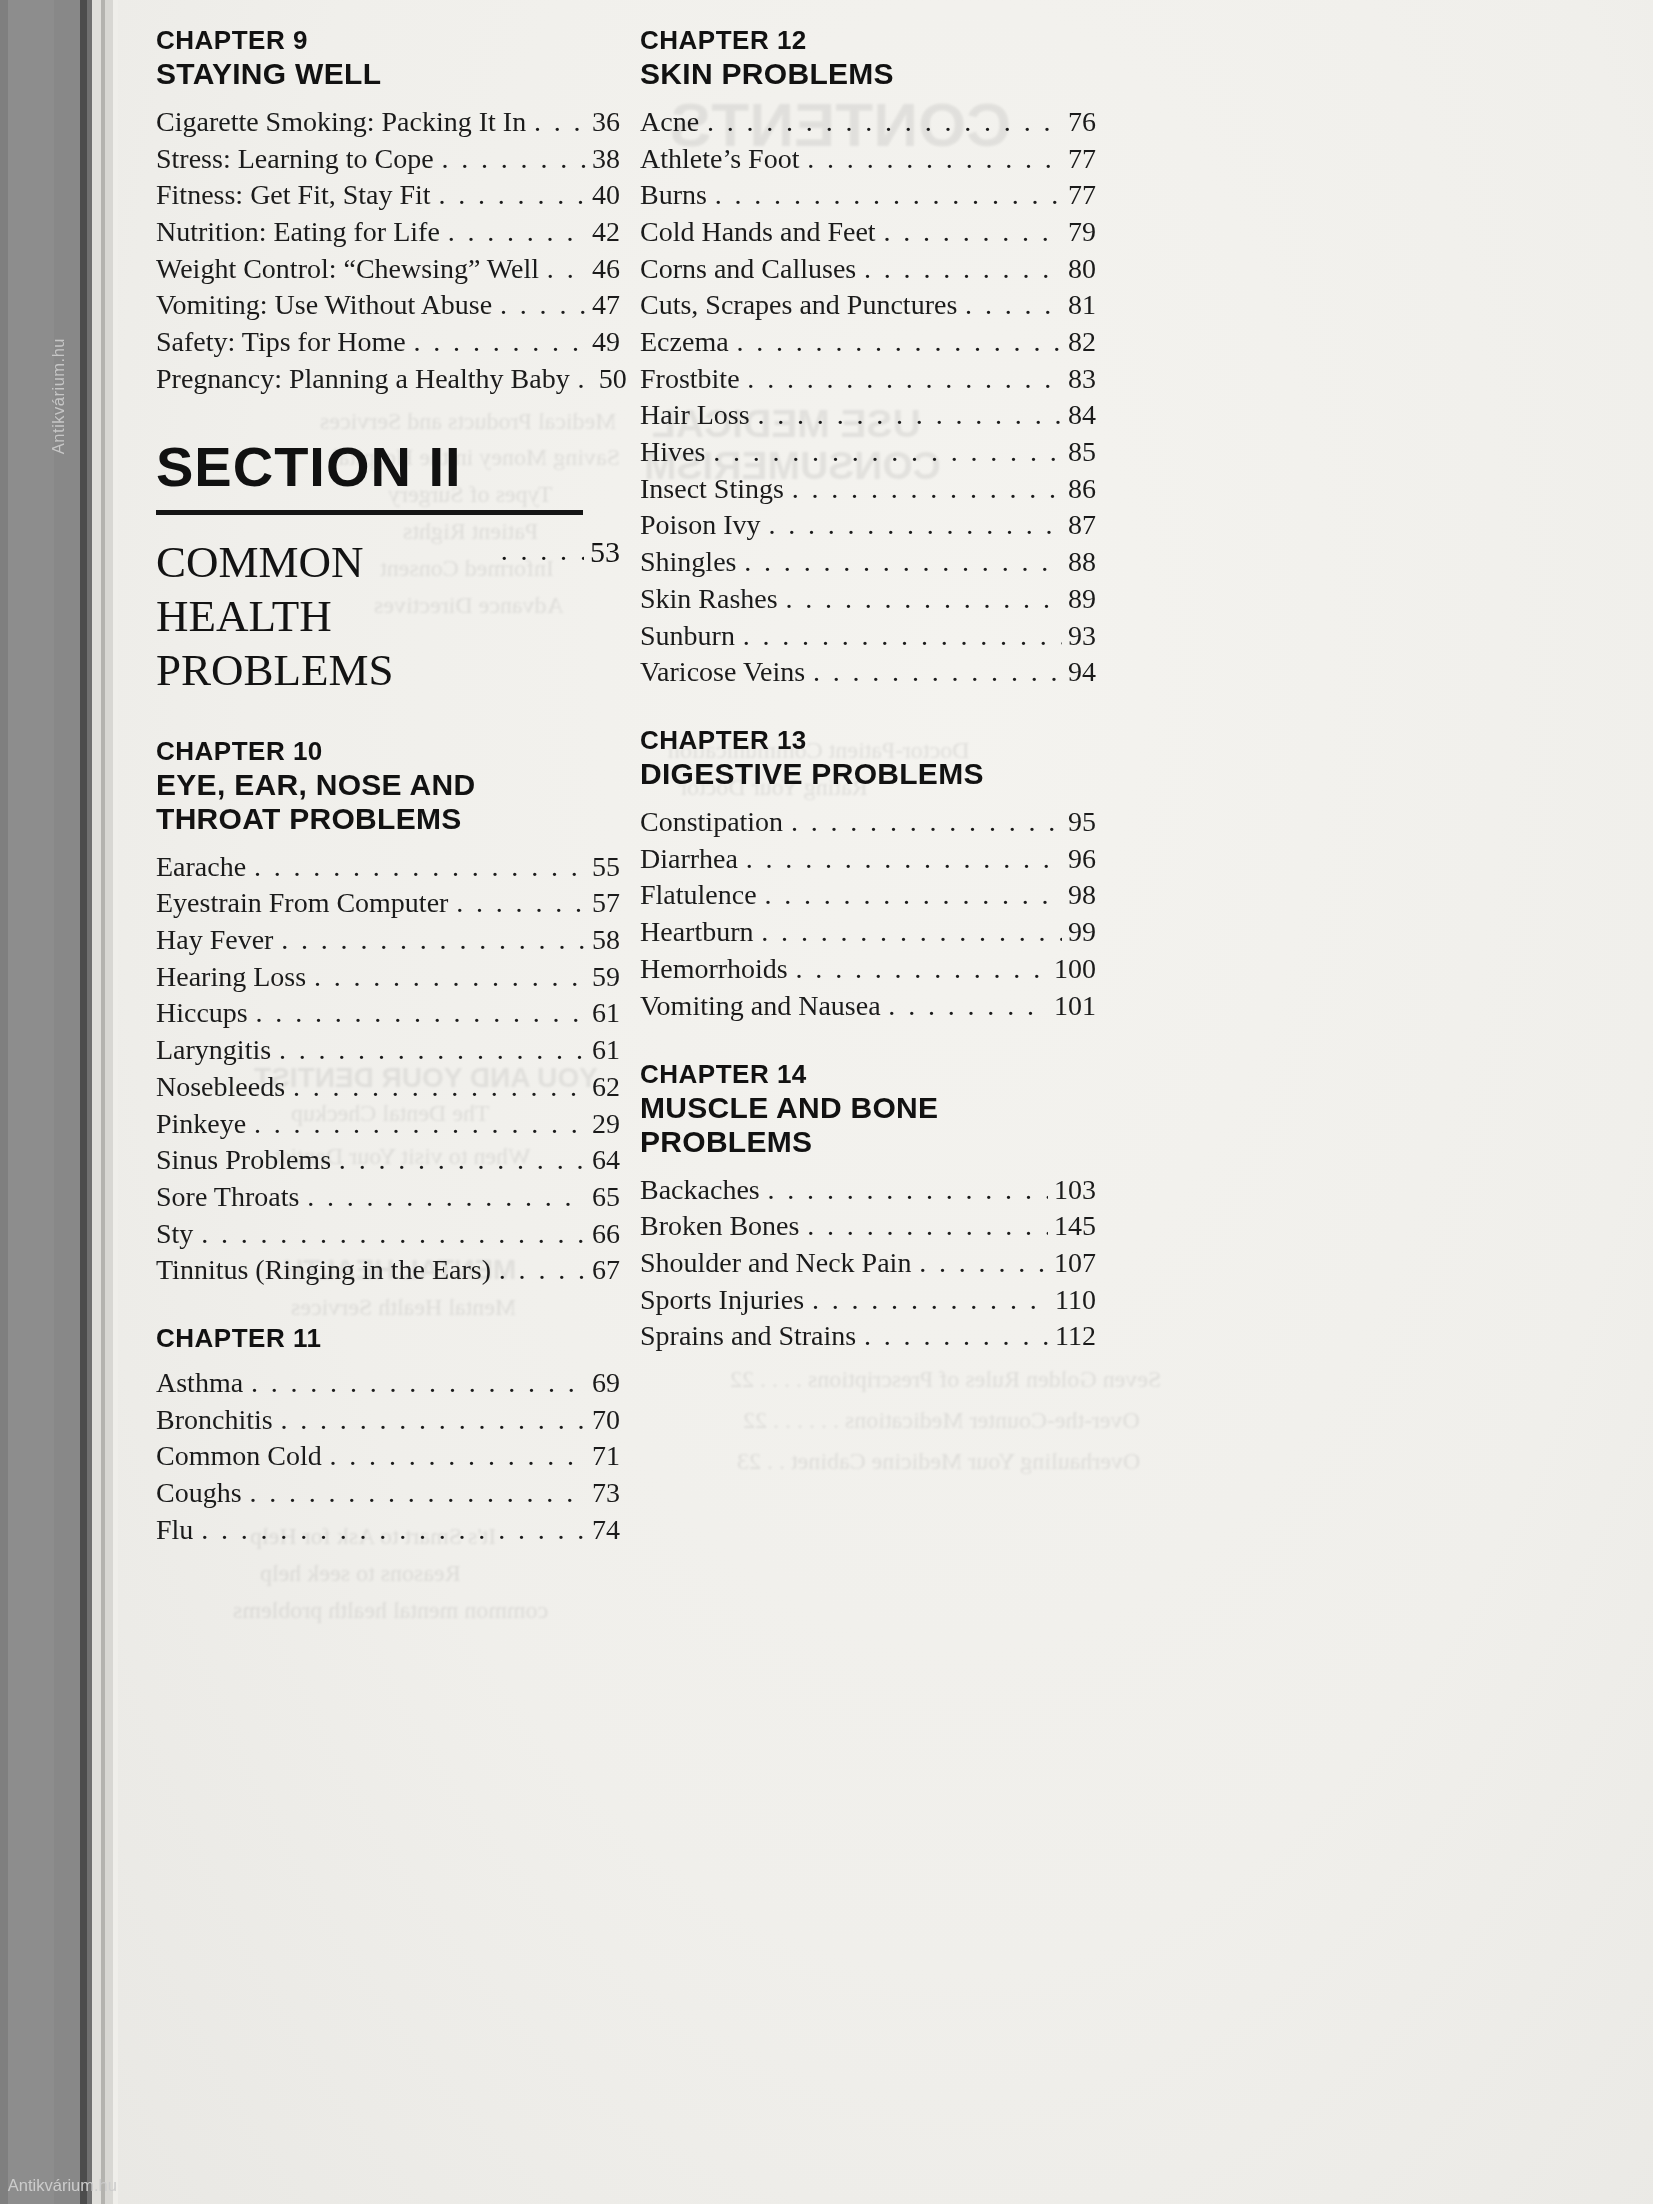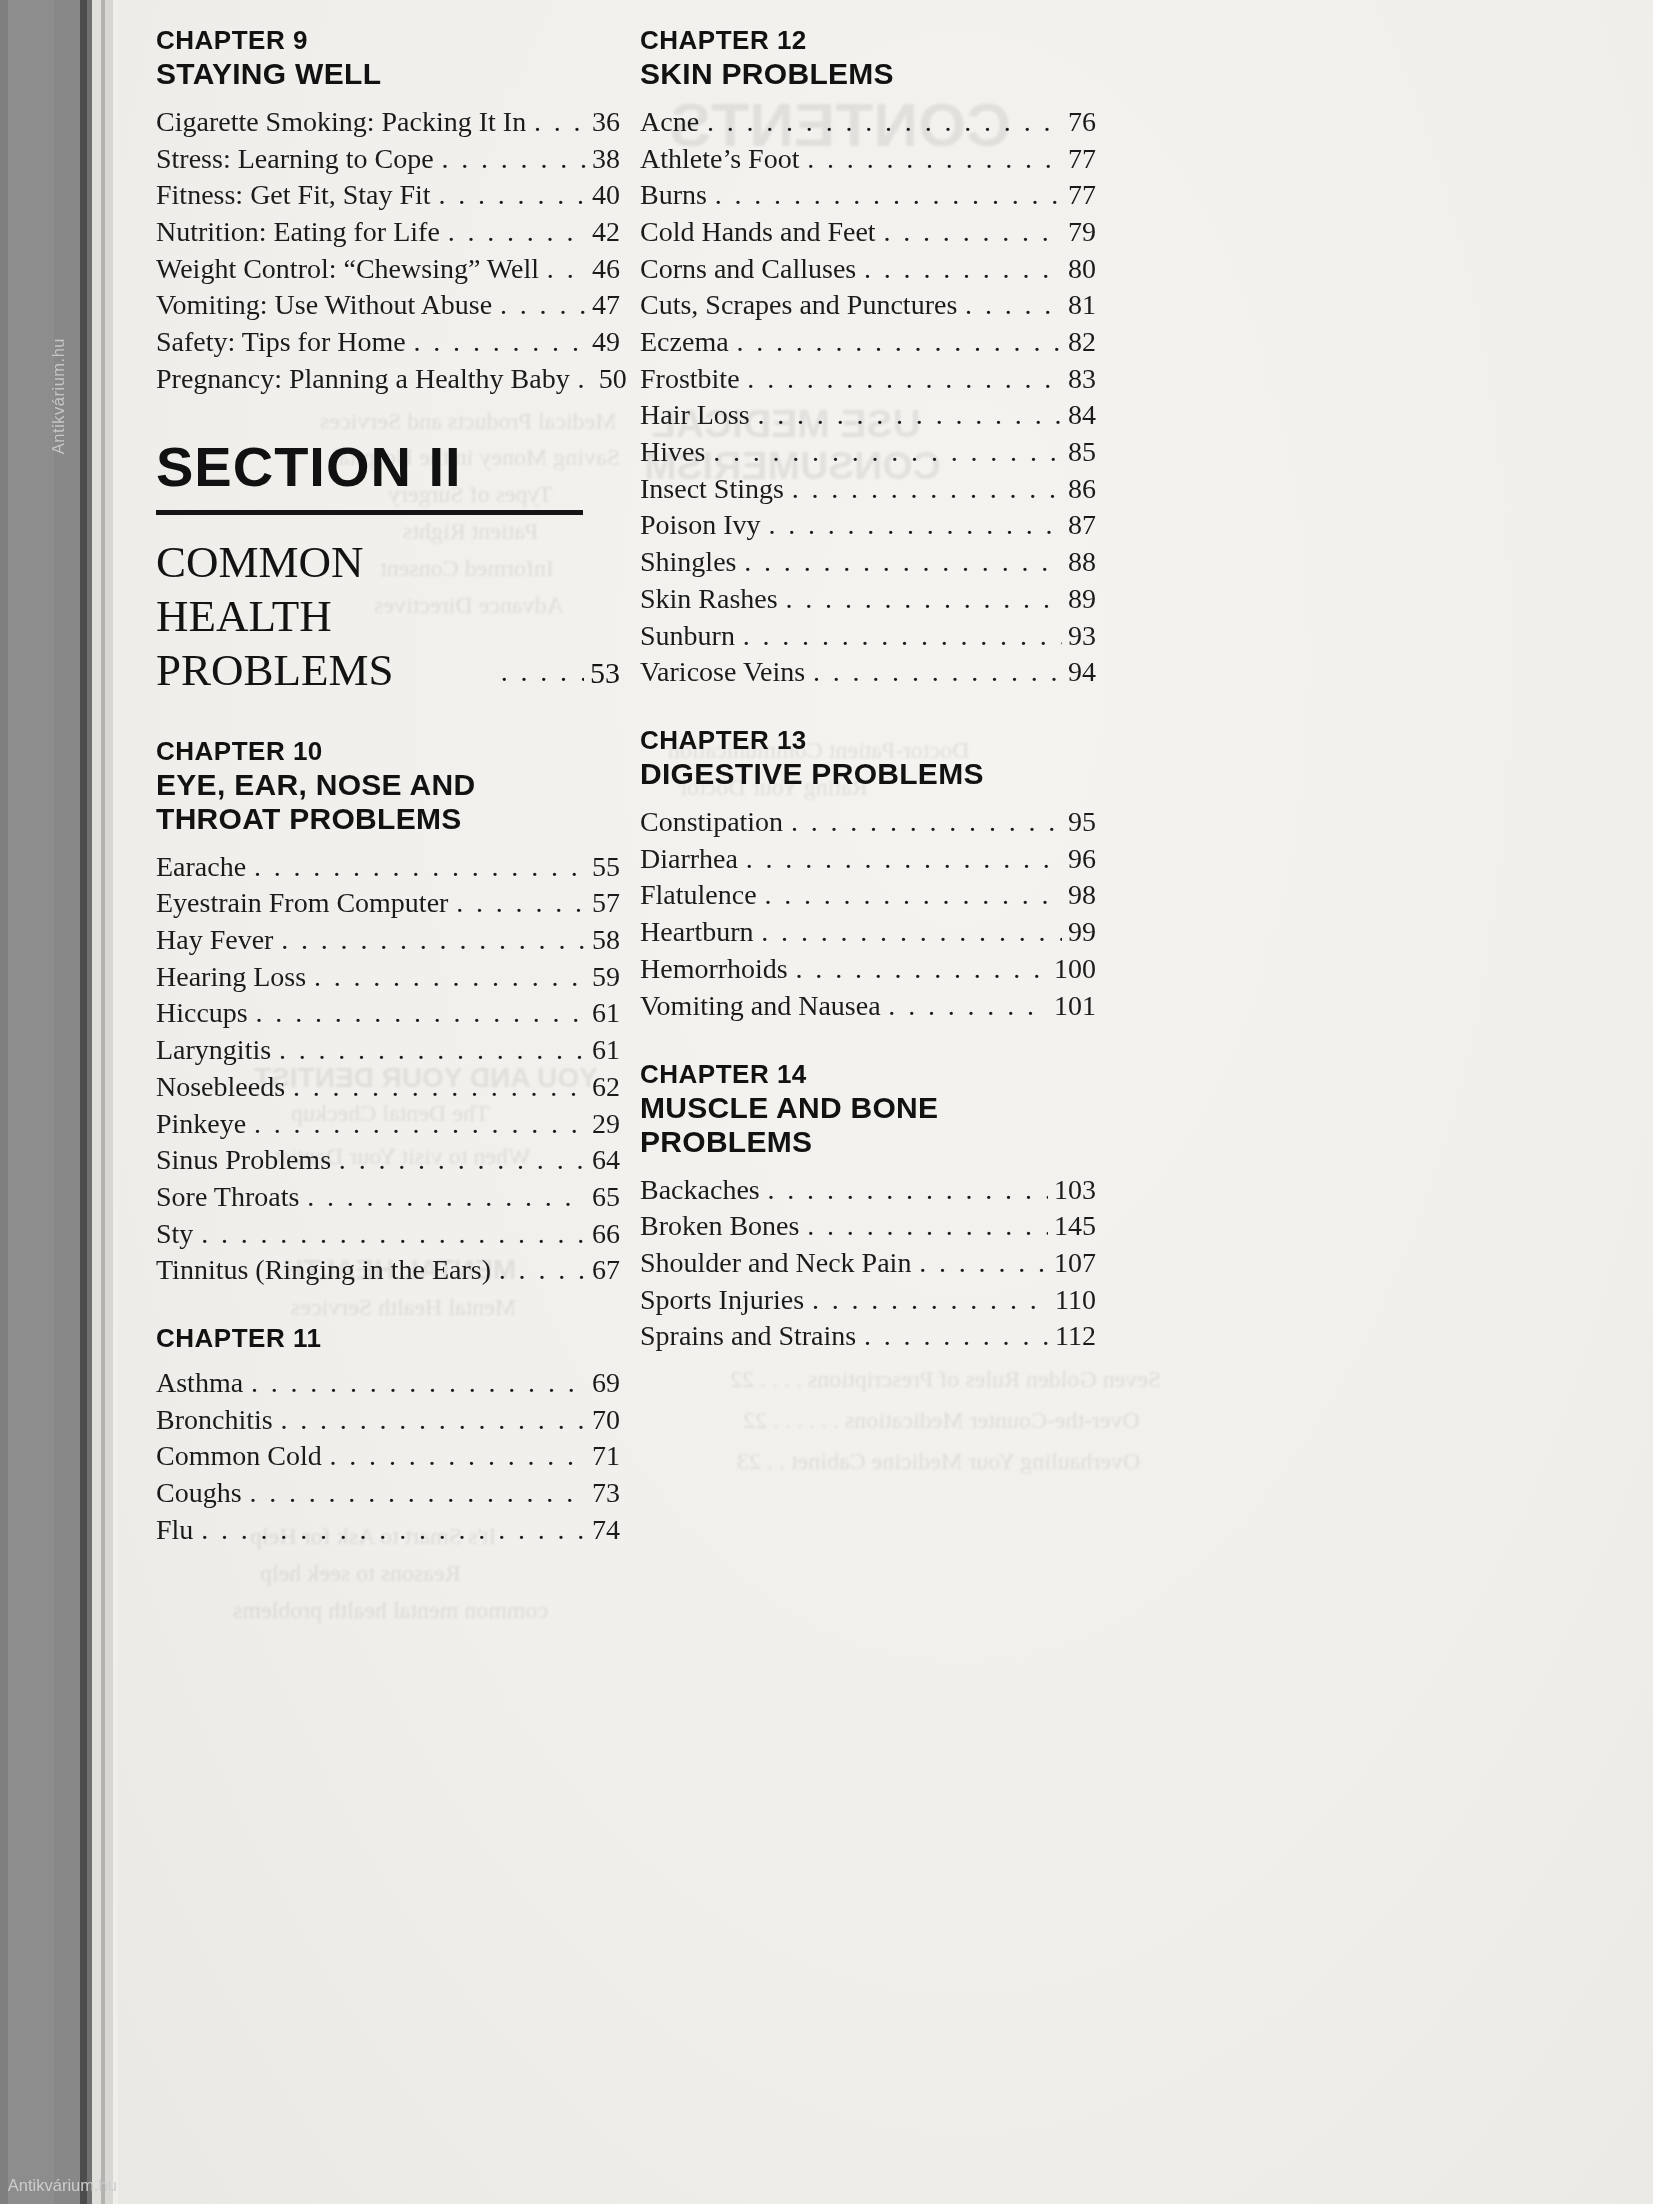--- a/index.html
+++ b/index.html
@@ -67,21 +67,21 @@
   }
   .row .p{flex:0 0 auto;white-space:nowrap;}
 
   
   .sec-label{
     font-family:"Liberation Sans",sans-serif;font-weight:700;
     font-size:56px;letter-spacing:1px;color:#111;
     padding-bottom:11.6px;border-bottom:5.8px solid #151515;width:427px;
   }
   .sec-row{
-    display:flex;align-items:flex-end;
+    display:flex;align-items:flex-start;
     margin-top:19.4px;font-size:45px;color:#131313;
   }
   .sec-row .t{max-width:335px;line-height:1.2;}
   .sec-row .dots{
     flex:1 1 0;min-width:15.5px;overflow:hidden;white-space:nowrap;
     margin:0 5.8px 0 9.7px;font-size:28px;padding-bottom:8.7px;
   }
   .sec-row .dots::after{
     content:". . . . . . . . . . . . . . . . . . . . . . . . . . . . . . . . . . . .";
     letter-spacing:2.9px;

